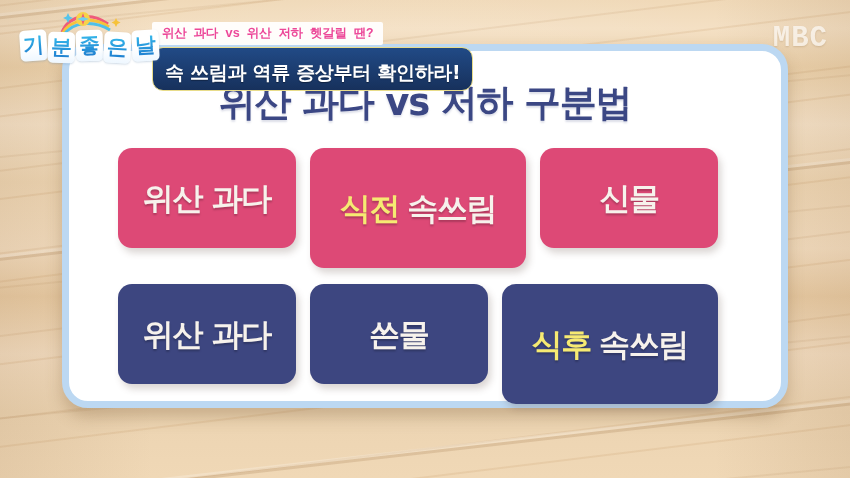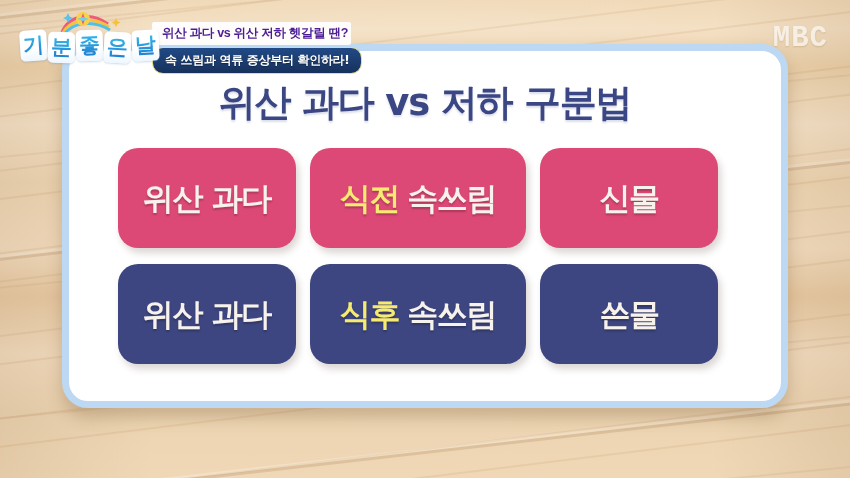--- a/index.html
+++ b/index.html
@@ -171,38 +171,38 @@
   
   .banner {
     position: absolute;
     left: 152px;
     top: 22px;
     z-index: 6;
   }
   .banner-line1 {
     display: inline-block;
     background: rgba(255,255,255,0.93);
-    color: #4c1d95;
-    font-family: Liberation Sans, sans-serif;
+    color: #ec4899;
+    font-family: Liberation Mono, monospace;
     font-size: 12.5px;
     font-weight: 700;
-    padding: 3px 3px 3px 10px;
+    padding: 3px 10px 3px 10px;
     border-radius: 2px;
     letter-spacing: -0.3px;
     white-space: nowrap;
   }
   .banner-line2 {
     display: inline-block;
     margin-top: 2px;
     background: linear-gradient(180deg,#214a86 0%, #17315c 100%);
     color: #ffffff;
     font-family: "DejaVu Sans", sans-serif;
-    font-size: 12px;
-    font-weight: 700;
-    padding: 4px 12px 4px 12px;
+    font-size: 19px;
+    font-weight: 700;
+    padding: 12px 12px 4px 12px;
     border-radius: 11px;
     letter-spacing: -0.3px;
     white-space: nowrap;
     border: 1.5px solid #e8dc8a;
     text-shadow: 0 1px 1px rgba(0,0,0,0.35);
   }
 
   
   .title {
     position: absolute;
@@ -231,30 +231,30 @@
     z-index: 5;
   }
   .row {
     display: flex;
     gap: 14px;
     margin-bottom: 16px;
   }
   .row:last-child { margin-bottom: 0; }
 
   .card {
-    border-radius: 20px;
+    border-radius: 14px;
     display: flex;
     align-items: center;
     justify-content: center;
     box-shadow: 3px 5px 7px rgba(90,70,60,0.22);
     box-sizing: border-box;
     padding: 12px 6px;
   }
   .card.w-left  { width: 184px; height: 100px; }
-  .card.w-mid   { width: 224px; height: 100px; }
+  .card.w-mid   { width: 224px; height: 120px; }
   .card.w-right { width: 184px; height: 100px; }
 
   .card.pink { background: #dd4976; }
   .card.navy { background: #3d4680; }
 
   .card-text {
     font-family: "DejaVu Sans", sans-serif;
     font-size: 31px;
     font-weight: 700;
     letter-spacing: -1.3px;
@@ -336,23 +336,23 @@
       </div>
       <div class="card pink w-right">
         <span class="card-text t-white">신물</span>
       </div>
     </div>
 
     <div class="row">
       <div class="card navy w-left">
         <span class="card-text t-white">위산 과다</span>
       </div>
+      <div class="card navy w-right">
+        <span class="card-text t-white">쓴물</span>
+      </div>
       <div class="card navy w-mid">
         <span class="card-text"><span class="t-yellow">식후</span><span class="gap-sm"></span><span class="t-white">속쓰림</span></span>
       </div>
-      <div class="card navy w-right">
-        <span class="card-text t-white">쓴물</span>
-      </div>
     </div>
 
   </div>
 
 </div>
 
 </body></html>

